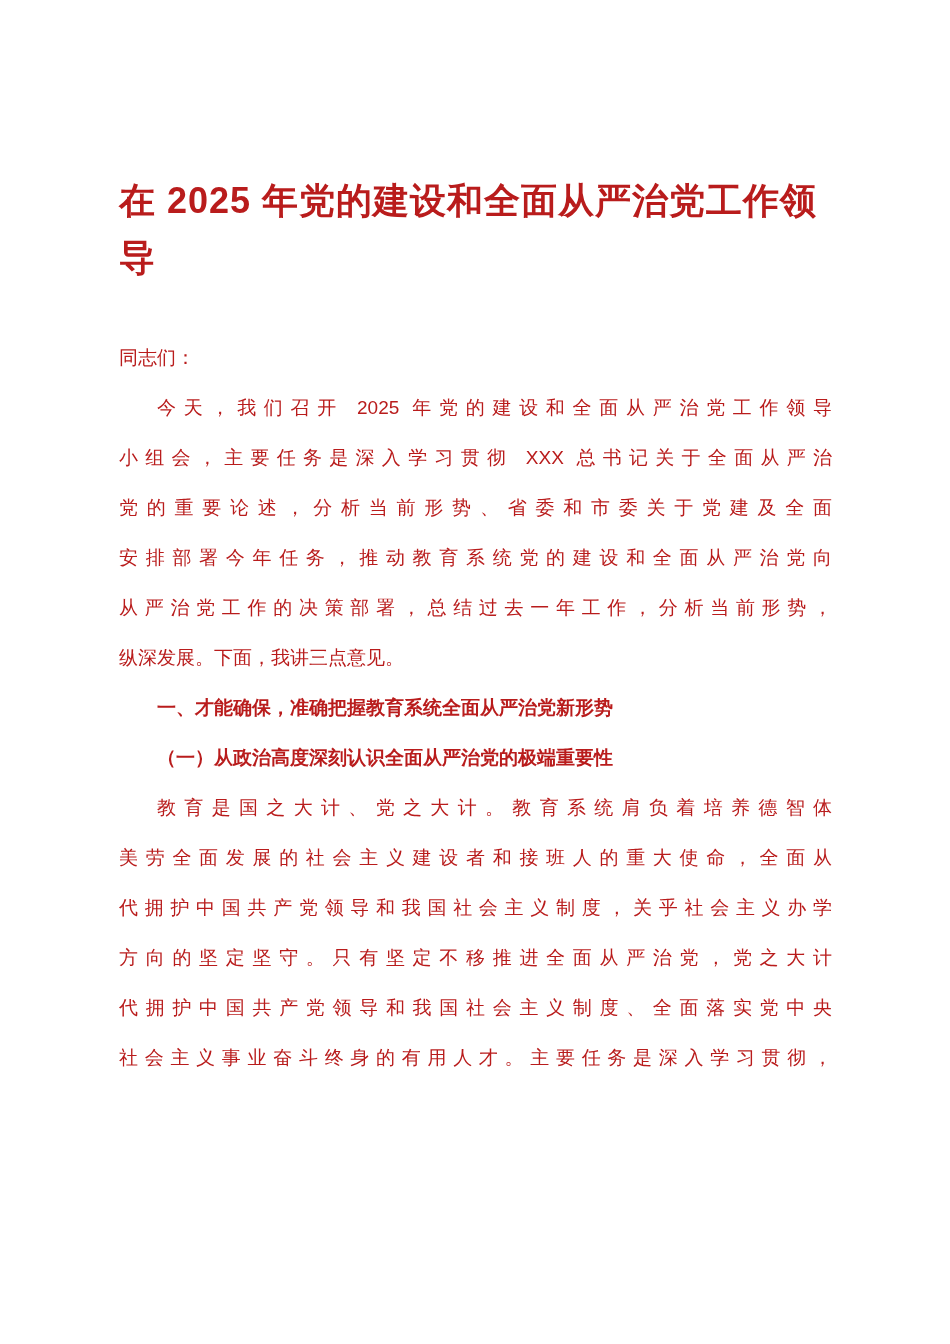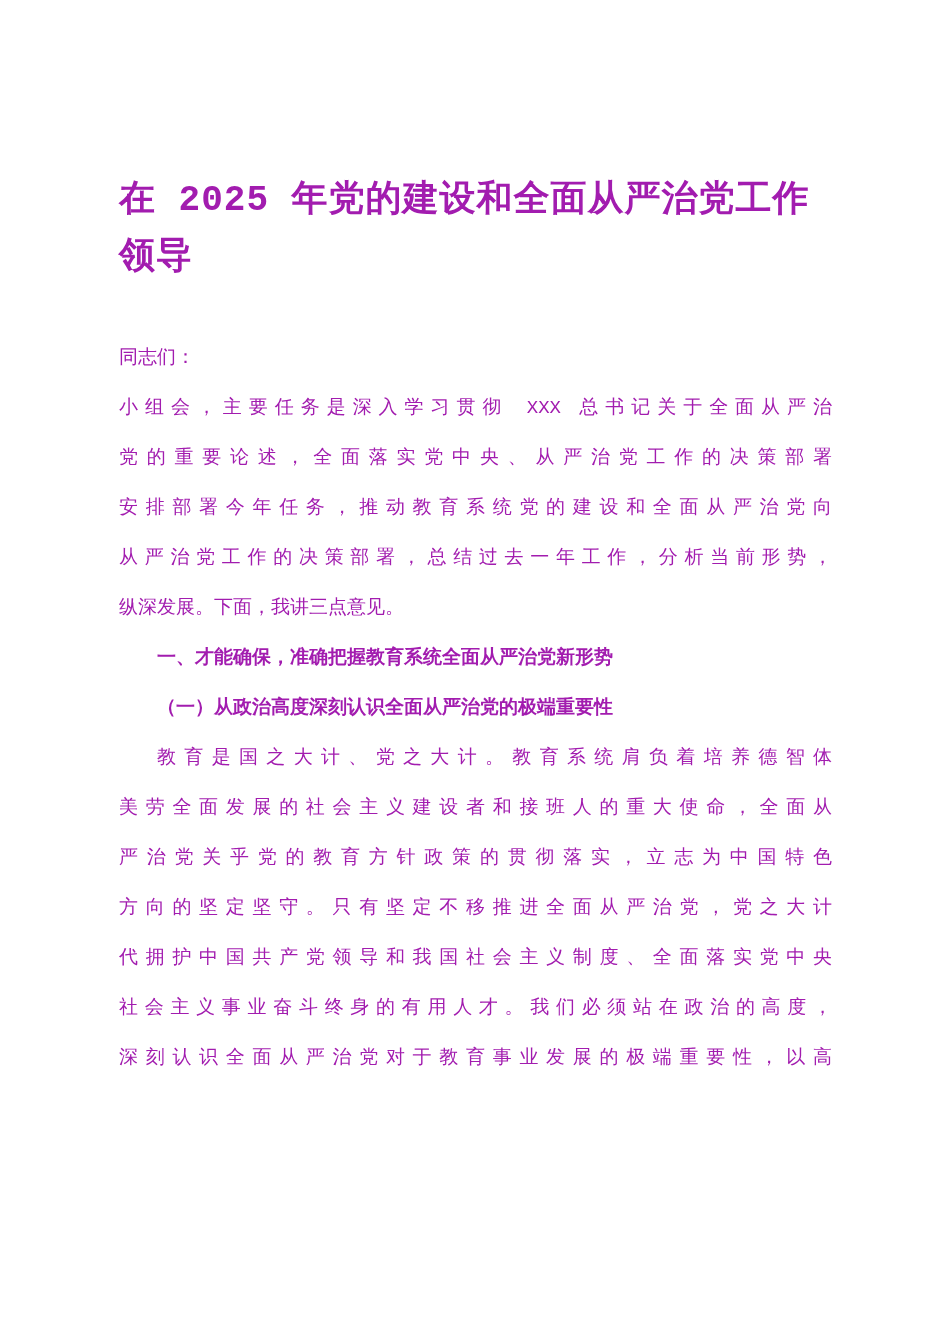--- a/index.html
+++ b/index.html
@@ -6,22 +6,22 @@
     margin: 0;
     padding: 0;
     background: #ffffff;
   }
   .page {
     position: relative;
     width: 950px;
     height: 1176px;
     background: #ffffff;
     overflow: hidden;
-    font-family: Liberation Mono, monospace;
-    color: #a21caf;
+    font-family: Liberation Sans, sans-serif;
+    color: #b91c1c;
   }
   .content {
     position: absolute;
     left: 119px;
     top: 0;
     width: 713px;
   }
   .doc-title {
     margin-top: 172px;
     font-size: 36px;
@@ -58,32 +58,32 @@
 <div class="page">
   <div class="content">
 
     <div class="doc-title">
       <div class="line">在 2025 年党的建设和全面从严治党工作领导</div>
     </div>
 
     <div class="doc-body">
       <div class="line">同志们：</div>
 
+      <div class="line jfull indent">今天，我们召开 2025 年党的建设和全面从严治党工作领导</div>
       <div class="line jfull">小组会，主要任务是深入学习贯彻 XXX 总书记关于全面从严治</div>
-      <div class="line jfull">党的重要论述，全面落实党中央、从严治党工作的决策部署</div>
+      <div class="line jfull">党的重要论述，分析当前形势、省委和市委关于党建及全面</div>
       <div class="line jfull">安排部署今年任务，推动教育系统党的建设和全面从严治党向</div>
       <div class="line jfull">从严治党工作的决策部署，总结过去一年工作，分析当前形势，</div>
       <div class="line">纵深发展。下面，我讲三点意见。</div>
 
       <div class="line bold indent">一、才能确保，准确把握教育系统全面从严治党新形势</div>
       <div class="line bold indent">（一）从政治高度深刻认识全面从严治党的极端重要性</div>
 
       <div class="line jfull indent">教育是国之大计、党之大计。教育系统肩负着培养德智体</div>
       <div class="line jfull">美劳全面发展的社会主义建设者和接班人的重大使命，全面从</div>
-      <div class="line jfull">严治党关乎党的教育方针政策的贯彻落实，立志为中国特色</div>
+      <div class="line jfull">代拥护中国共产党领导和我国社会主义制度，关乎社会主义办学</div>
       <div class="line jfull">方向的坚定坚守。只有坚定不移推进全面从严治党，党之大计</div>
       <div class="line jfull">代拥护中国共产党领导和我国社会主义制度、全面落实党中央</div>
-      <div class="line jfull">社会主义事业奋斗终身的有用人才。我们必须站在政治的高度，</div>
-      <div class="line jfull">深刻认识全面从严治党对于教育事业发展的极端重要性，以高</div>
+      <div class="line jfull">社会主义事业奋斗终身的有用人才。主要任务是深入学习贯彻，</div>
     </div>
 
   </div>
 </div>
 
 </body></html>

